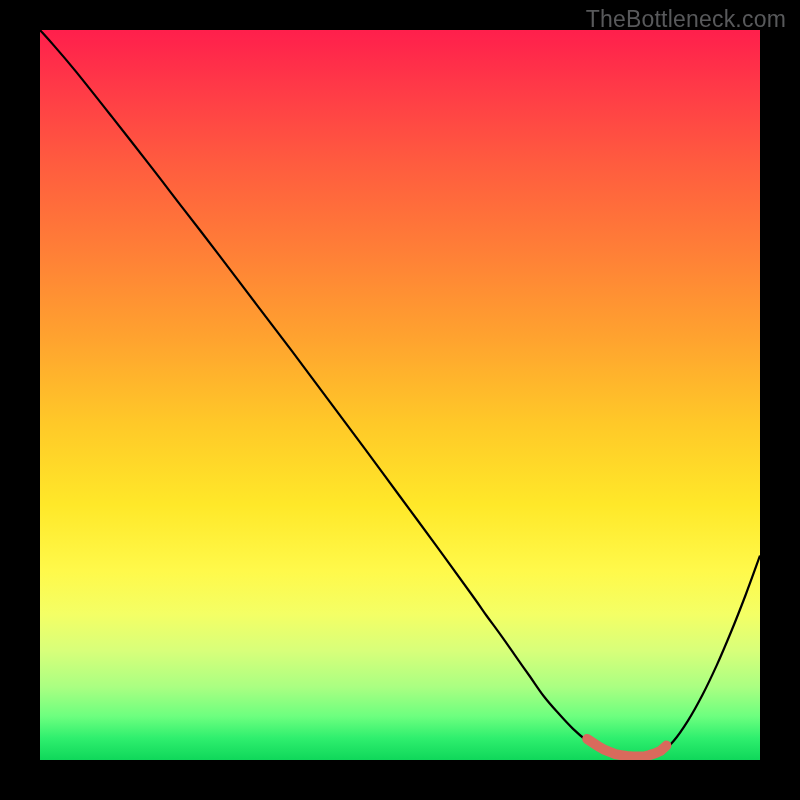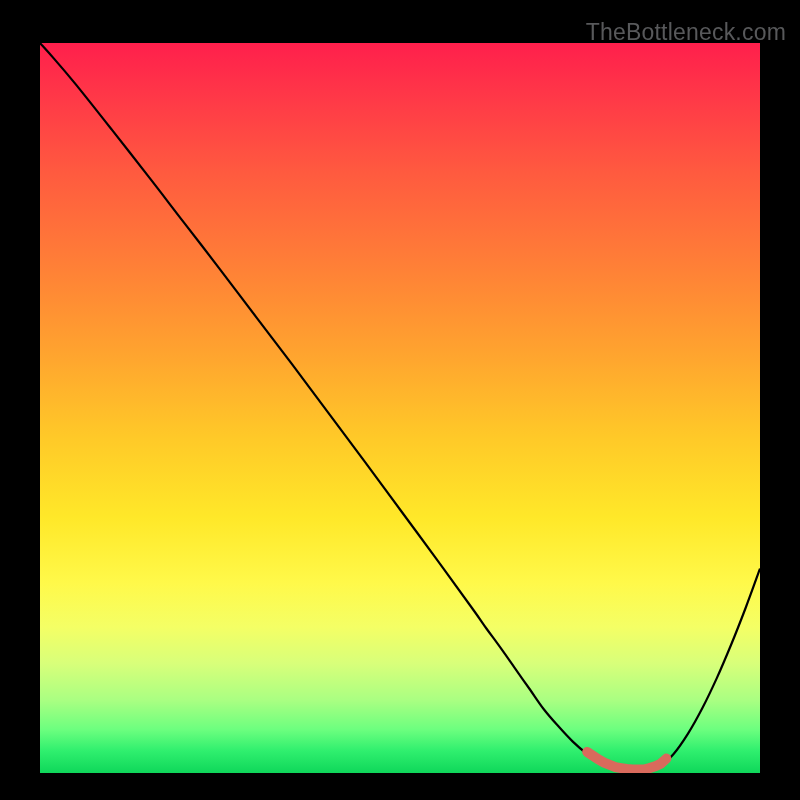--- a/index.html
+++ b/index.html
@@ -2,21 +2,20 @@
 <html><head>
 <meta charset="utf-8">
 <style>
   * { margin: 0; padding: 0; box-sizing: border-box; }
   html, body { width: 800px; height: 800px; overflow: hidden; background: #000; }
   .frame {
     position: relative;
     width: 800px;
     height: 704px;
     background: #000;
-    margin-top: 13px;
   }
   .watermark {
     position: absolute;
     top: 6px;
     right: 14px;
     font-family: Arial, Helvetica, sans-serif;
     font-size: 23px;
     color: #58595b;
     letter-spacing: 0.2px;
     z-index: 10;

